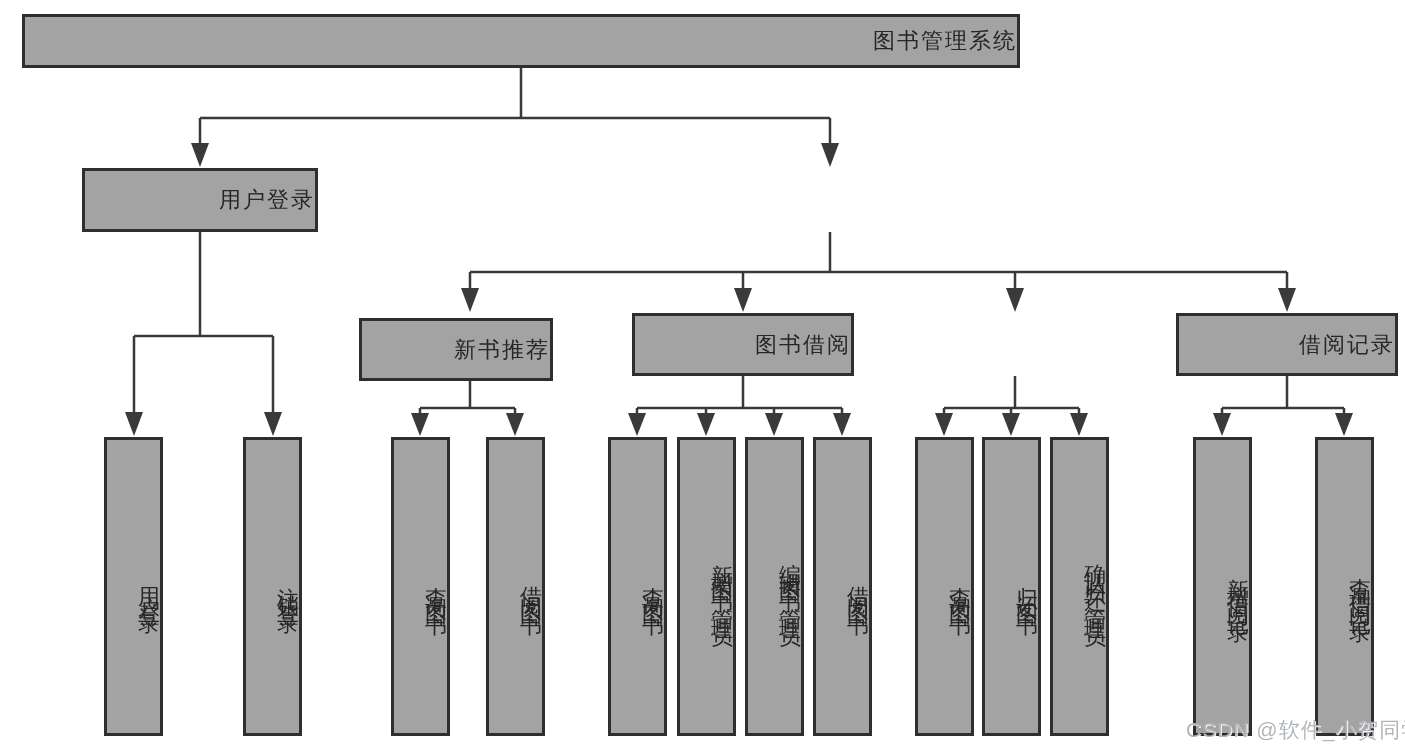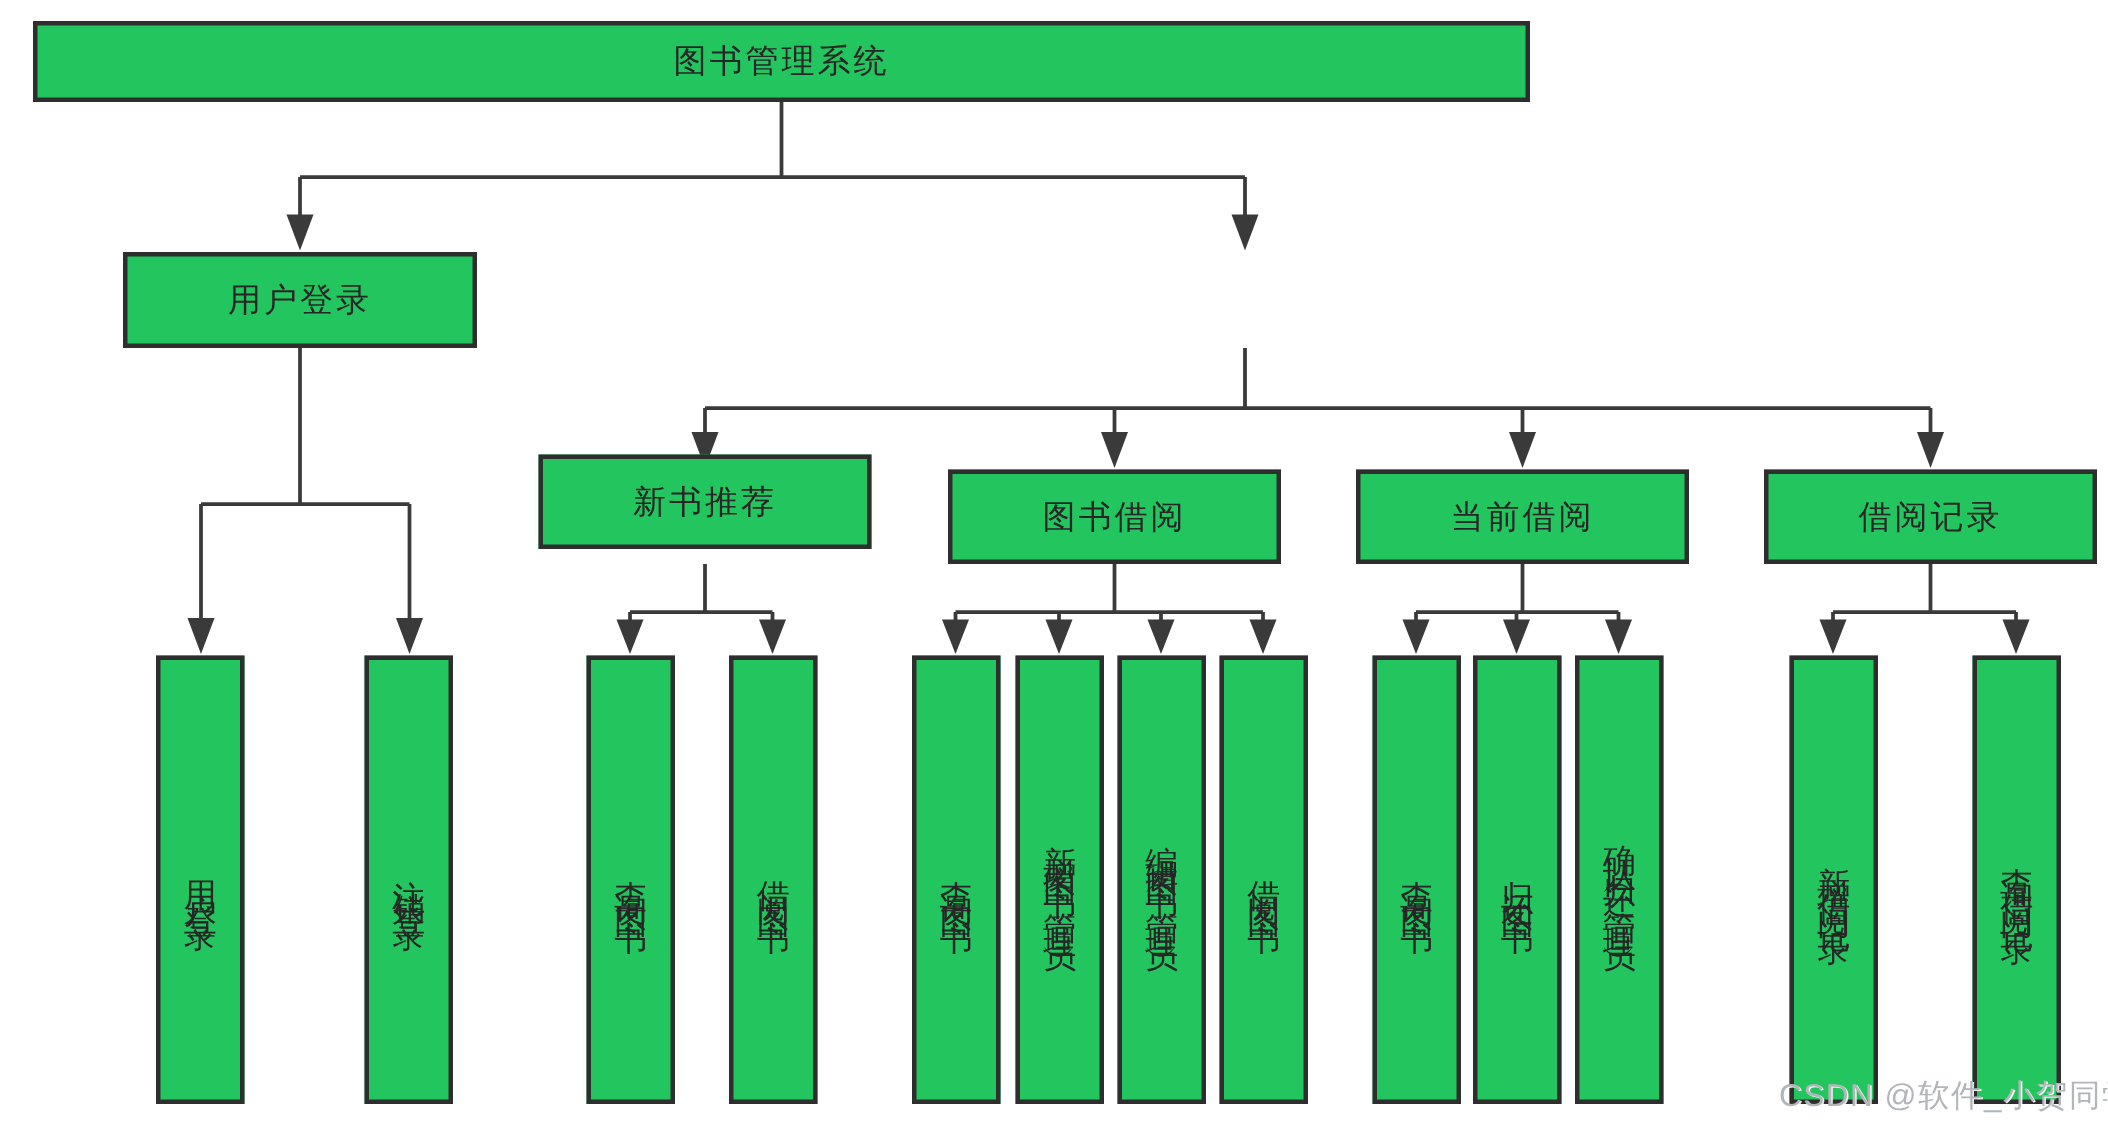--- a/index.html
+++ b/index.html
@@ -7,22 +7,22 @@
     position:relative;width:1405px;height:747px;overflow:hidden;
     background:var(--background,#ffffff);
     font-family:"Liberation Sans","DejaVu Sans",sans-serif;
   }
   .connectors{position:absolute;left:0;top:0;width:1405px;height:747px;}
   .connectors path{stroke:var(--line,#3a3a3a);stroke-width:2.5;fill:none;}
   .connectors polygon{fill:var(--line,#3a3a3a);stroke:none;}
   .node{
     position:absolute;box-sizing:border-box;
     border:3px solid var(--box-border,#2e2e2e);
-    background:#22c55e;color:var(--text,#262626);
-    display:flex;align-items:center;justify-content:center;
+    background:#a3a3a3;color:var(--text,#262626);
+    display:flex;align-items:center;justify-content:flex-end;
   }
   .hnode .lbl{font-size:22px;letter-spacing:2px;white-space:nowrap;}
   .vnode .lbl{
     writing-mode:vertical-rl;text-orientation:mixed;
     font-size:22px;letter-spacing:9px;line-height:1;white-space:nowrap;
   }
   
   .vnode{top:437px;width:59px;height:299px;}
   .watermark{
     position:absolute;left:1186px;top:716px;z-index:5;
@@ -75,28 +75,25 @@
   </svg>
 
   <div class="node hnode" style="left:22px;top:14px;width:998px;height:54px">
     <span class="lbl">图书管理系统</span>
   </div>
 
   <div class="node hnode" style="left:82px;top:168px;width:236px;height:64px">
     <span class="lbl">用户登录</span>
   </div>
 
-  <div class="node hnode" style="left:359px;top:303px;width:222px;height:63px">
+  <div class="node hnode" style="left:359px;top:318px;width:194px;height:63px">
     <span class="lbl">新书推荐</span>
   </div>
   <div class="node hnode" style="left:632px;top:313px;width:222px;height:63px">
     <span class="lbl">图书借阅</span>
-  </div>
-  <div class="node hnode" style="left:904px;top:313px;width:222px;height:63px">
-    <span class="lbl">当前借阅</span>
   </div>
   <div class="node hnode" style="left:1176px;top:313px;width:222px;height:63px">
     <span class="lbl">借阅记录</span>
   </div>
 
   <div class="node vnode" style="left:104px">
     <span class="lbl">用户登录</span>
   </div>
   <div class="node vnode" style="left:243px">
     <span class="lbl">注销登录</span>

